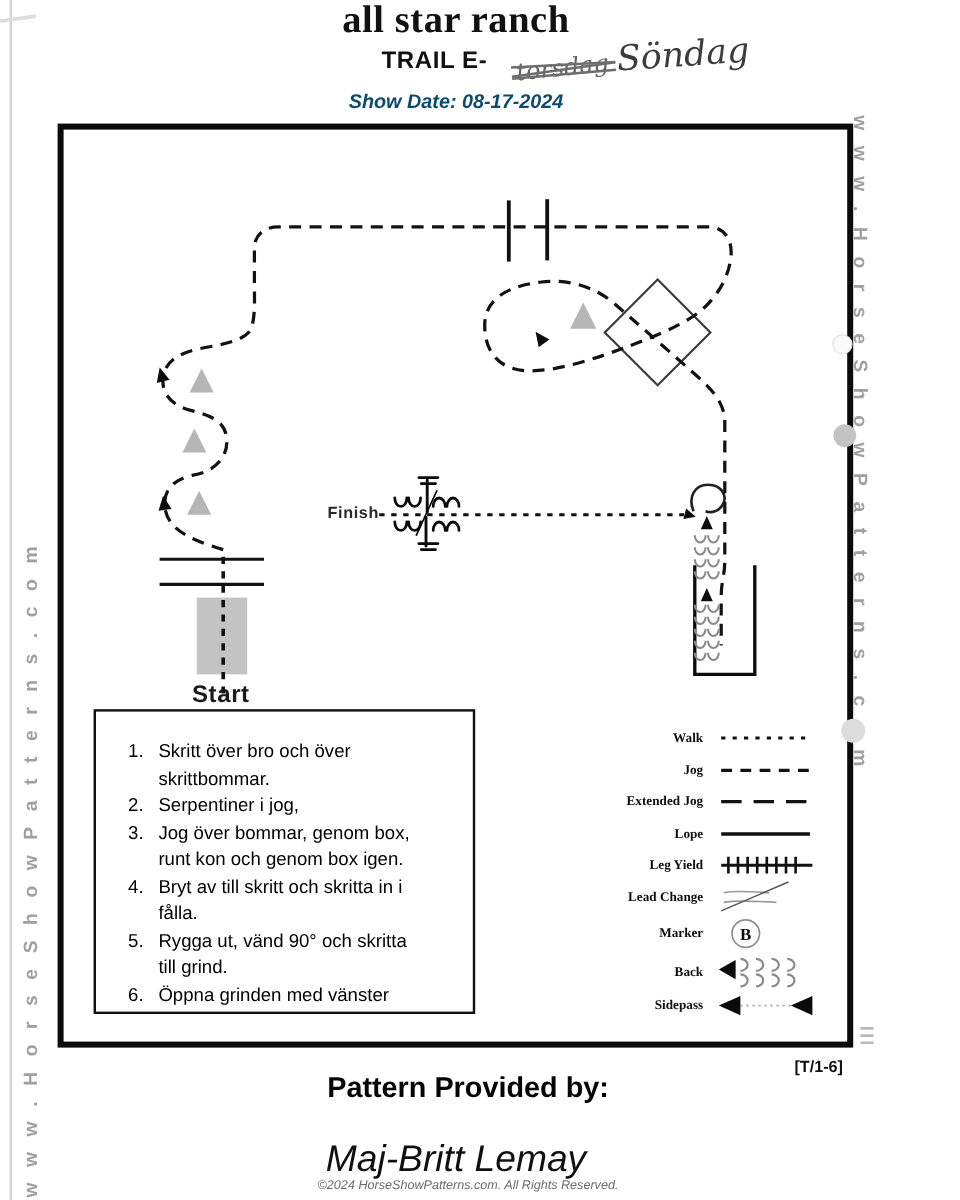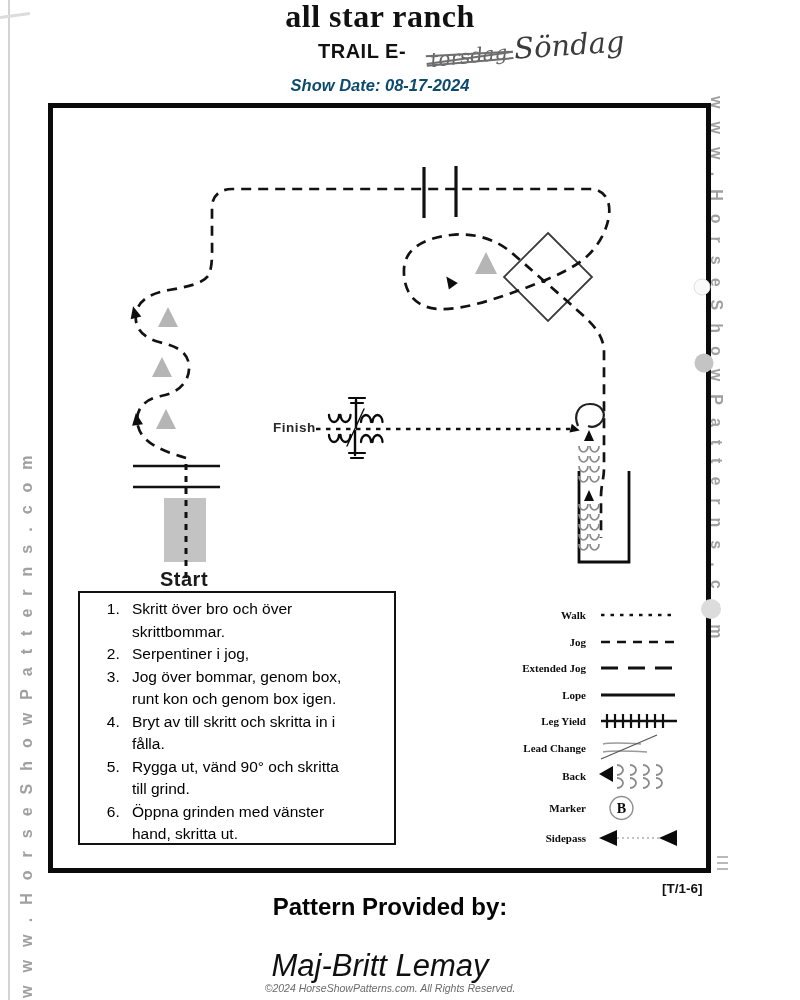--- a/index.html
+++ b/index.html
@@ -32,21 +32,21 @@
   
   .course-box{left:48px;top:103px;width:663px;height:770px;border:5px solid #0b0b0b;box-sizing:border-box;background:#fff;}
   .course-svg{left:0;top:0;width:800px;height:1000px;}
 
   .start-label{left:160px;top:568px;font-weight:bold;font-size:20px;color:#1a1a1a;letter-spacing:.5px;}
   .finish-label{left:261px;top:420px;font-weight:bold;font-size:13.5px;color:#2a2a2a;letter-spacing:.5px;padding-left:12px;}
 
   
   .instructions{left:78px;top:591px;width:318px;height:254px;border:2px solid #111;background:#fff;
     overflow:hidden;box-sizing:border-box;}
-  .instructions ol{margin:5px 0 0 0;padding:0 0 0 44px;font-size:15.5px;line-height:22.5px;color:#000;}
+  .instructions ol{margin:23px 0 0 0;padding:0 0 0 44px;font-size:15.5px;line-height:22.5px;color:#000;}
   .instructions li{padding-left:8px;margin:0;}
   .instructions li span{white-space:pre-line;}
 
   
   .legend{left:448px;top:602px;width:235px;}
   .legend-row{display:flex;align-items:center;height:26.5px;}
   .legend-row.back-row{height:30px;}
   .legend-row.marker-row{height:34px;}
   .legend-label{width:138px;text-align:right;padding-right:11px;
     font-family:"Liberation Serif",serif;font-weight:bold;font-size:11px;color:#0d0d0d;}
@@ -220,37 +220,37 @@
         <path d="M10,8 V22 M18,8 V22 M26,8 V22 M34,8 V22 M42,8 V22 M50,8 V22 M58,8 V22 M66,8 V22" stroke="#111" stroke-width="2.2"></path>
       </svg>
     </div>
     <div class="legend-row">
       <div class="legend-label">Lead Change</div>
       <svg class="legend-sym" viewBox="0 0 86 30">
         <path d="M6,11 C14,9 30,10 44,11 M6,19 C18,17 34,18 50,19" stroke="#9a9a9a" stroke-width="1.4" fill="none"></path>
         <line x1="4" y1="26" x2="60" y2="2" stroke="#555" stroke-width="1.2"></line>
       </svg>
     </div>
+    <div class="legend-row marker-row">
+      <div class="legend-label">Marker</div>
+      <svg class="legend-sym" viewBox="0 0 86 34">
+        <circle cx="22" cy="17" r="13" fill="none" stroke="#8f8f8f" stroke-width="1.6"></circle>
+        <text x="22" y="23" text-anchor="middle" font-family="Liberation Serif, serif" font-weight="bold" font-size="16" fill="#0a0a0a">B</text>
+      </svg>
+    </div>
     <div class="legend-row back-row">
       <div class="legend-label">Back</div>
       <svg class="legend-sym" viewBox="0 0 86 30">
         <path d="M2,13 L16,5 L16,21 Z" fill="#0b0b0b"></path>
         <g stroke="#8a8a8a" stroke-width="1.8" fill="none">
           <path d="M20,4 a6,5 0 0 1 0,10 M33,4 a6,5 0 0 1 0,10 M46,4 a6,5 0 0 1 0,10 M59,4 a6,5 0 0 1 0,10"></path>
           <path d="M20,17 a6,5 0 0 1 0,10 M33,17 a6,5 0 0 1 0,10 M46,17 a6,5 0 0 1 0,10 M59,17 a6,5 0 0 1 0,10"></path>
         </g>
       </svg>
     </div>
-    <div class="legend-row marker-row">
-      <div class="legend-label">Marker</div>
-      <svg class="legend-sym" viewBox="0 0 86 34">
-        <circle cx="22" cy="17" r="13" fill="none" stroke="#8f8f8f" stroke-width="1.6"></circle>
-        <text x="22" y="23" text-anchor="middle" font-family="Liberation Serif, serif" font-weight="bold" font-size="16" fill="#0a0a0a">B</text>
-      </svg>
-    </div>
     <div class="legend-row">
       <div class="legend-label">Sidepass</div>
       <svg class="legend-sym" viewBox="0 0 86 30">
         <line x1="10" y1="15" x2="80" y2="15" stroke="#b0b0b0" stroke-width="1.4" stroke-dasharray="2,3"></line>
         <path d="M2,15 L20,7 L20,23 Z" fill="#0b0b0b"></path>
         <path d="M62,15 L80,7 L80,23 Z" fill="#0b0b0b"></path>
       </svg>
     </div>
   </div>
 

